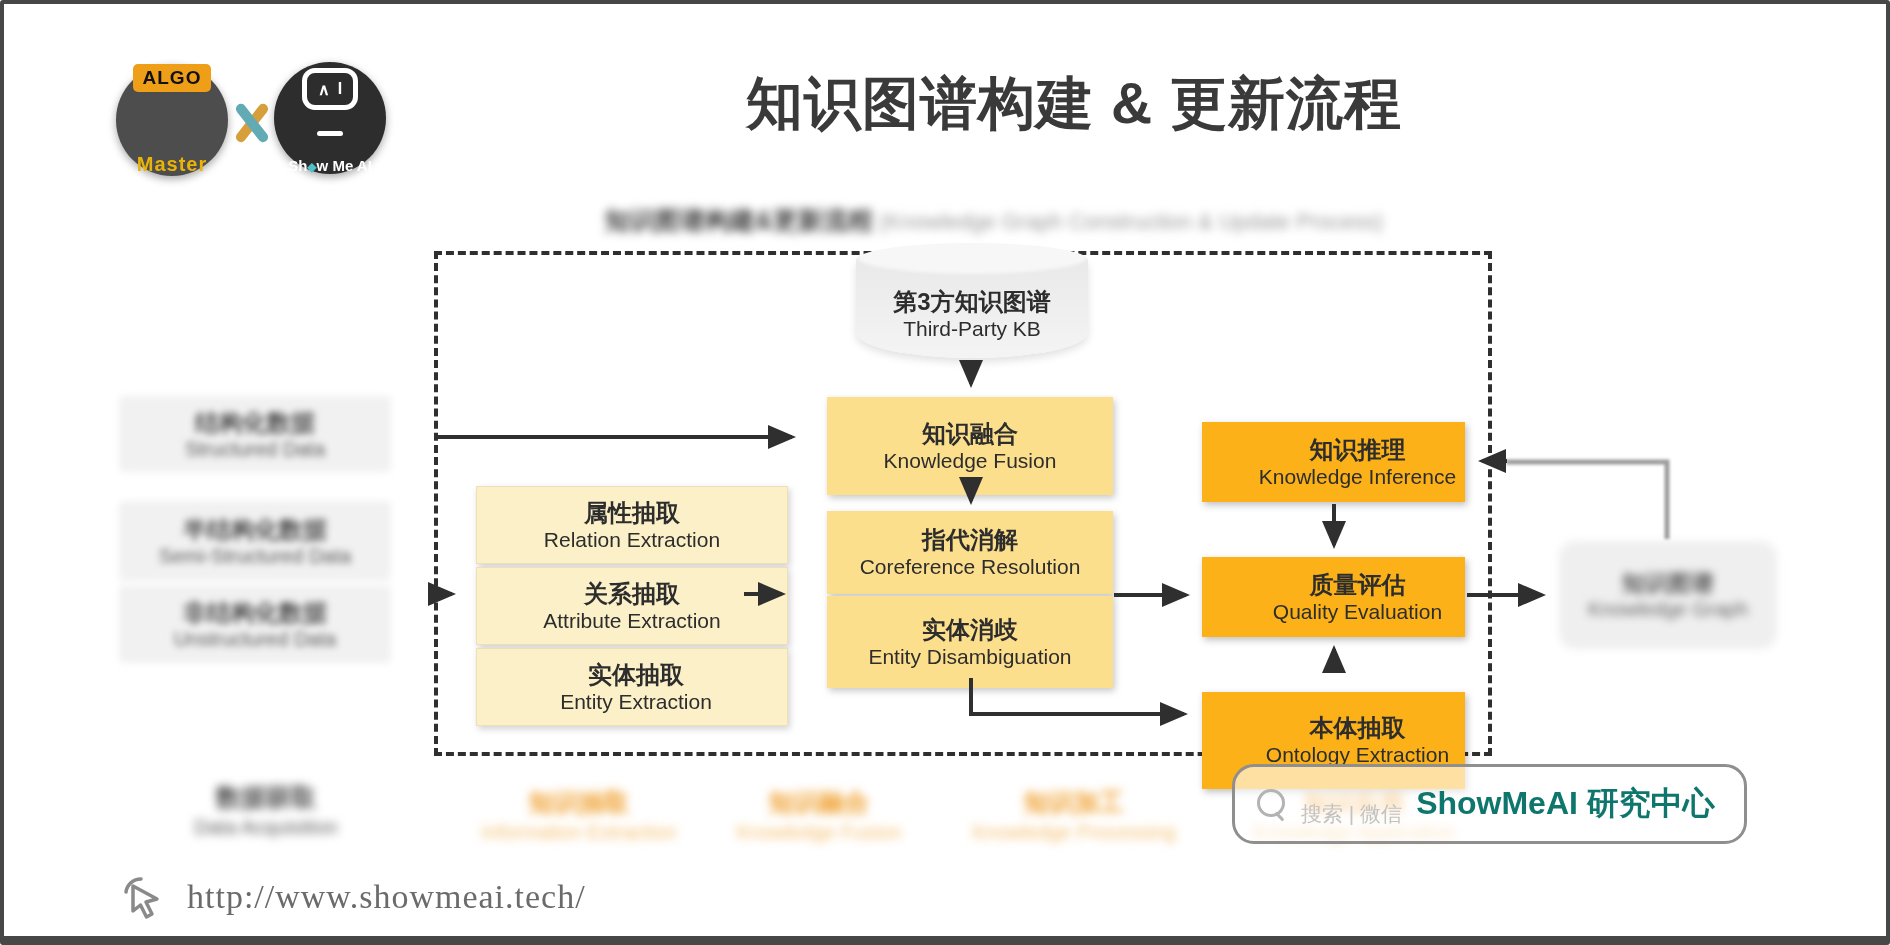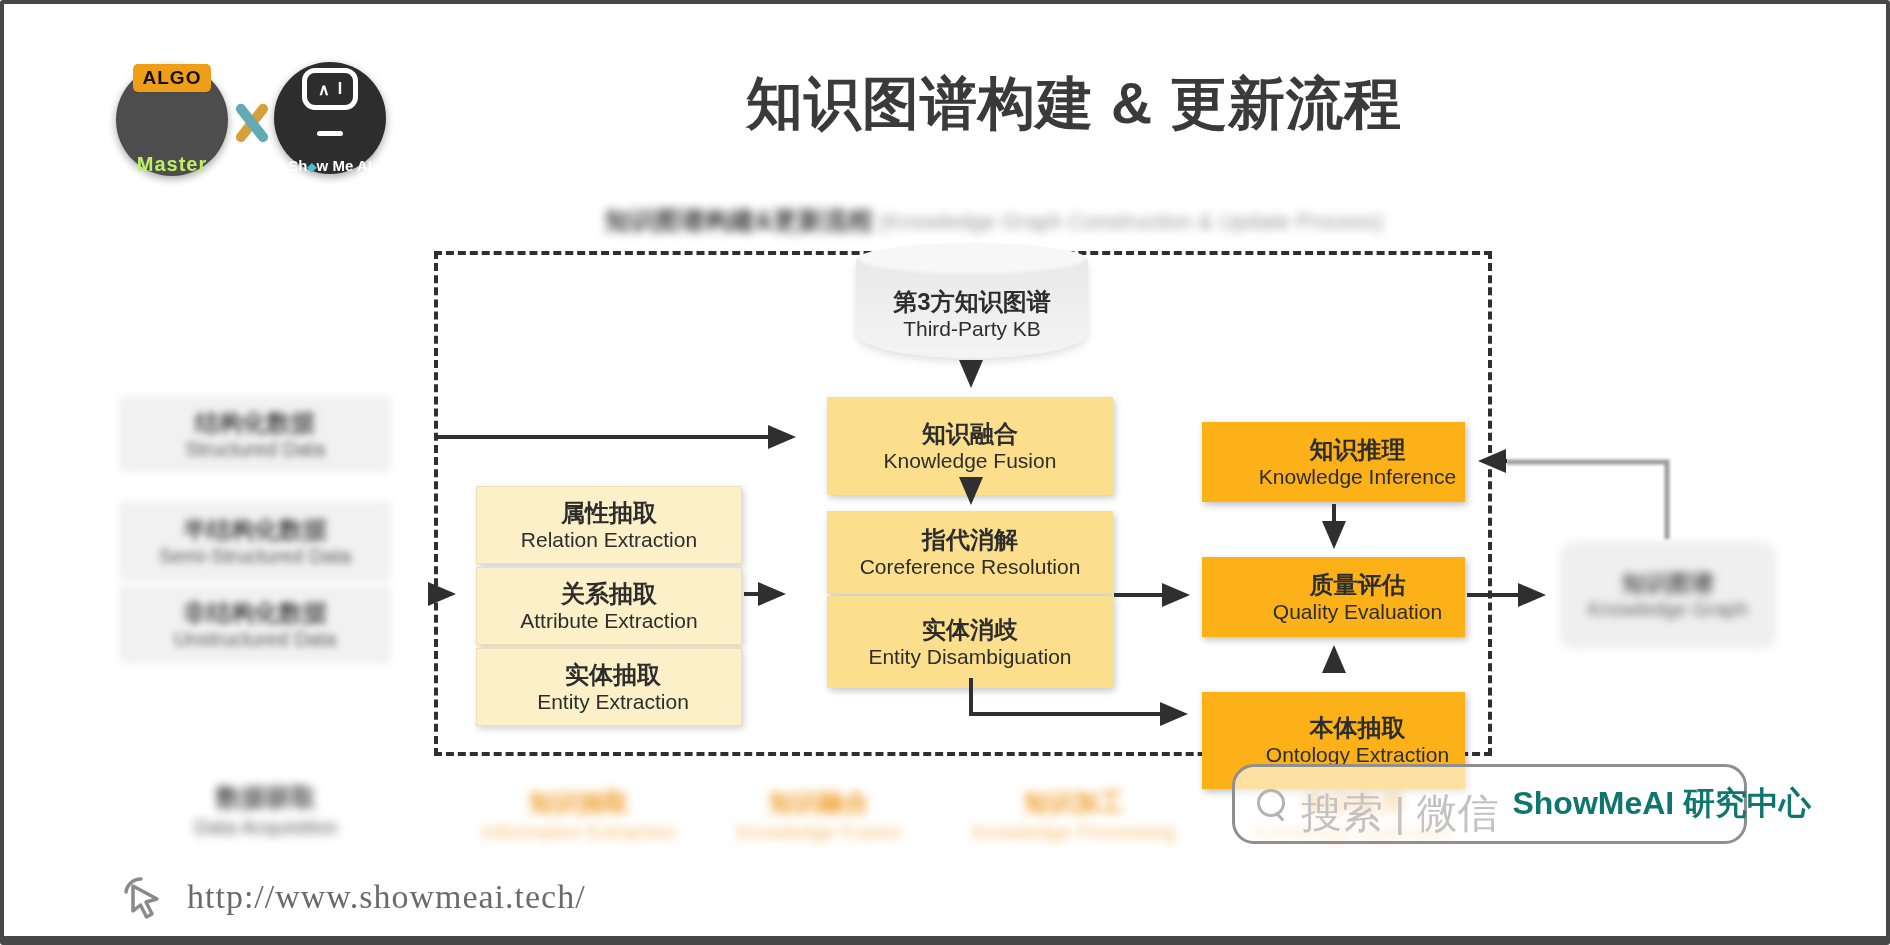--- a/index.html
+++ b/index.html
@@ -7,21 +7,21 @@
   body { font-family:"Liberation Sans", sans-serif; }
   .canvas { position:relative; width:1890px; height:945px; background:#fff;
             border:4px solid #474747; border-bottom-width:9px; border-radius:3px; overflow:hidden; }
 
   
   .logo-circle { position:absolute; border-radius:50%; display:flex; flex-direction:column;
                  align-items:center; justify-content:space-between; box-shadow:0 3px 8px rgba(0,0,0,.35); }
   .algo-circle { left:112px; top:60px; width:112px; height:112px; background:#4d4d4d; }
   .algo-badge { background:#ef9f17; color:#111; font-weight:800; font-size:19px; letter-spacing:1px;
                 padding:3px 10px; border-radius:5px; }
-  .algo-master { color:#bef264; font-weight:800; font-size:20px; margin-top:12px; letter-spacing:1px; }
+  .algo-master { color:#eab308; font-weight:800; font-size:20px; margin-top:12px; letter-spacing:1px; }
   .x-mark { position:absolute; left:231px; top:96px; width:34px; height:46px; }
   .x-bar { position:absolute; left:12px; top:0; width:10px; height:46px; border-radius:5px; }
   .x-bar.orange { background:#d79f3b; transform:rotate(38deg); }
   .x-bar.teal { background:#62abb5; transform:rotate(-38deg); }
   .smai-circle { left:270px; top:58px; width:112px; height:112px; background:#2d2d2d; }
   .robot-face { width:56px; height:42px; border:5px solid #fff; border-radius:13px; margin-top:6px;
                 display:flex; align-items:center; justify-content:center; gap:8px;
                 color:#fff; font-weight:800; font-size:16px; }
   .robot-mouth { width:26px; height:5px; background:#fff; border-radius:3px; margin-top:6px; }
   .smai-text { color:#fff; font-weight:800; font-size:15px; margin-top:6px; white-space:nowrap; }
@@ -57,21 +57,21 @@
           justify-content:center; text-align:center; z-index:2; }
   .box-zh { font-size:24px; font-weight:800; color:#2d2d2d; line-height:1.25; }
   .box-en { font-size:21px; color:#2d2d2d; line-height:1.15; }
 
   
   .ds { left:115px; width:272px; background:#f1f1f1; border-radius:5px; filter:blur(3.5px); }
   .ds .box-zh { color:#4f4f4f; } .ds .box-en { color:#5a5a5a; font-size:20px; }
   .ds1 { top:392px; height:76px; } .ds2 { top:497px; height:80px; } .ds3 { top:581px; height:78px; }
 
   
-  .ext { left:472px; width:266px; background:#fbf0c8; border:1px solid #ece0b4;
+  .ext { left:472px; width:312px; background:#fbf0c8; border:1px solid #ece0b4;
          box-shadow:2px 3px 7px rgba(0,0,0,.18); }
   .ext1 { top:482px; height:78px; } .ext2 { top:563px; height:78px; } .ext3 { top:644px; height:78px;padding-left:8px; }
 
   
   .fus { left:823px; width:286px; background:#fcdf8c; box-shadow:2px 3px 7px rgba(0,0,0,.22); }
   .fus1 { top:393px; height:98px; } .fus2 { top:507px; height:83px; } .fus3 { top:592px; height:92px; }
 
   
   .proc { left:1198px; width:263px; background:#fbb117; box-shadow:2px 3px 7px rgba(0,0,0,.25);padding-left:48px; }
   .proc1 { top:418px; height:80px; } .proc2 { top:553px; height:80px; } .proc3 { top:688px; height:97px; }
@@ -93,21 +93,21 @@
 
   
   .search-box { position:absolute; left:1228px; top:760px; width:515px; height:80px; z-index:6;
                 border:3px solid #8f8f8f; border-radius:22px; background:rgba(255,255,255,.6);
                 display:flex; align-items:center; padding:0 22px; gap:14px; }
   .mag-icon { position:relative; width:30px; height:30px; flex:0 0 auto; }
   .mag-icon::before { content:""; position:absolute; left:0; top:0; width:22px; height:22px;
                       border:3px solid #b3b3b3; border-radius:50%; }
   .mag-icon::after { content:""; position:absolute; left:21px; top:22px; width:3px; height:11px;
                      background:#b3b3b3; transform:rotate(-45deg); border-radius:2px; }
-  .search-ph { font-size:41px; color:#c2c2c2; white-space:nowrap;margin-top:19px; }
+  .search-ph { font-size:21px; color:#c2c2c2; white-space:nowrap;margin-top:19px; }
   .search-account { font-size:32px; font-weight:800; color:#0f766e; white-space:nowrap; }
 
   
   .url-row { position:absolute; left:115px; top:868px; display:flex; align-items:center; gap:18px; }
   .url-text { font-family:"Liberation Serif", serif; font-size:34px; color:#6b6b6b; letter-spacing:1px; }
 
   
   .arrows { position:absolute; left:0; top:0; width:1890px; height:945px; z-index:4; pointer-events:none; }
 </style>
 </head>

